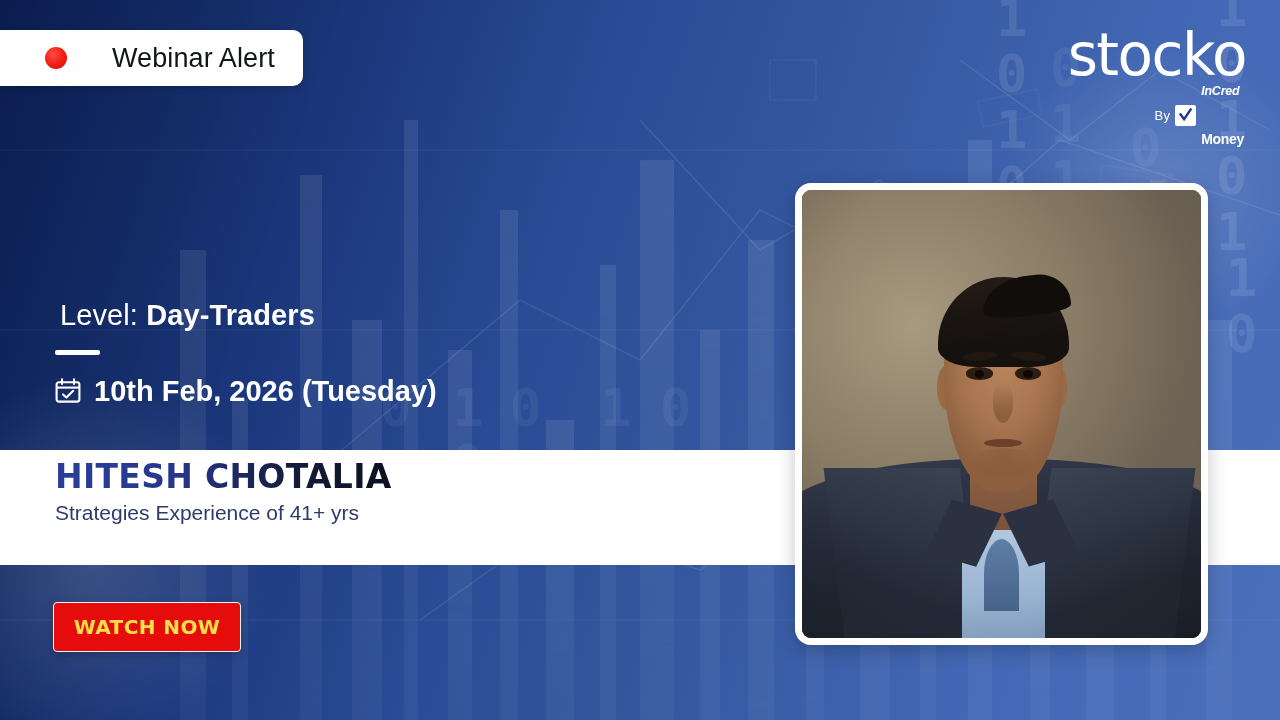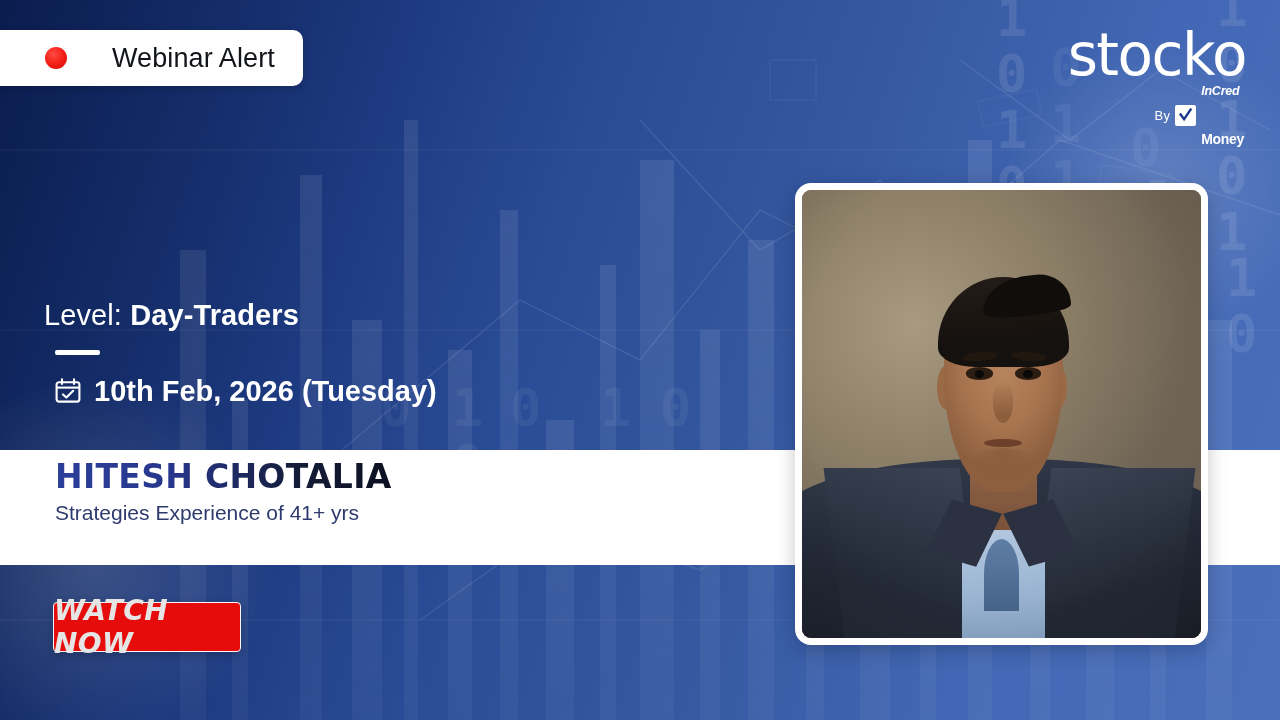--- a/index.html
+++ b/index.html
@@ -105,21 +105,21 @@
     color:#ffffff;
     font-family:"DejaVu Sans", sans-serif;
     font-weight:700;
     font-size:62px; line-height:86px;
     letter-spacing:-.5px;
     text-shadow:0 2px 10px rgba(0,0,0,.13);
   }
   #headline span { display:block; }
 
   #level {
-    position:absolute; left:44px; top:299px; z-index:5;
+    position:absolute; left:60px; top:299px; z-index:5;
     font-size:29px; color:#ffffff; font-weight:300;
     letter-spacing:.1px;
   }
   #level b { font-weight:700; }
 
   #rule {
     position:absolute; left:55px; top:350px; z-index:5;
     width:45px; height:5px; background:#ffffff; border-radius:2px;
   }
 
@@ -157,23 +157,22 @@
     position:absolute; left:53px; top:602px; z-index:5;
     width:188px; height:50px;
     background:#e60c0c;
     border:1px solid #f7f7f7;
     border-radius:4px;
     display:flex; align-items:center; justify-content:center;
     box-shadow:0 3px 9px rgba(0,0,0,.22);
     cursor:pointer;
   }
   #watch-now-label {
-    color:#e5e5e5; font-size:28px; font-weight:700; letter-spacing:.4px;
+    color:#fde047; font-size:20px; font-weight:700; letter-spacing:.4px;
     font-family:"DejaVu Sans", sans-serif;
-    font-style:italic;
   }
 
   
   #photo-frame {
     position:absolute; left:795px; top:183px;
     width:413px; height:462px;
     border:7px solid #ffffff;
     border-radius:16px;
     overflow:hidden; z-index:7;
     box-shadow:0 5px 20px rgba(0,0,0,.22);

